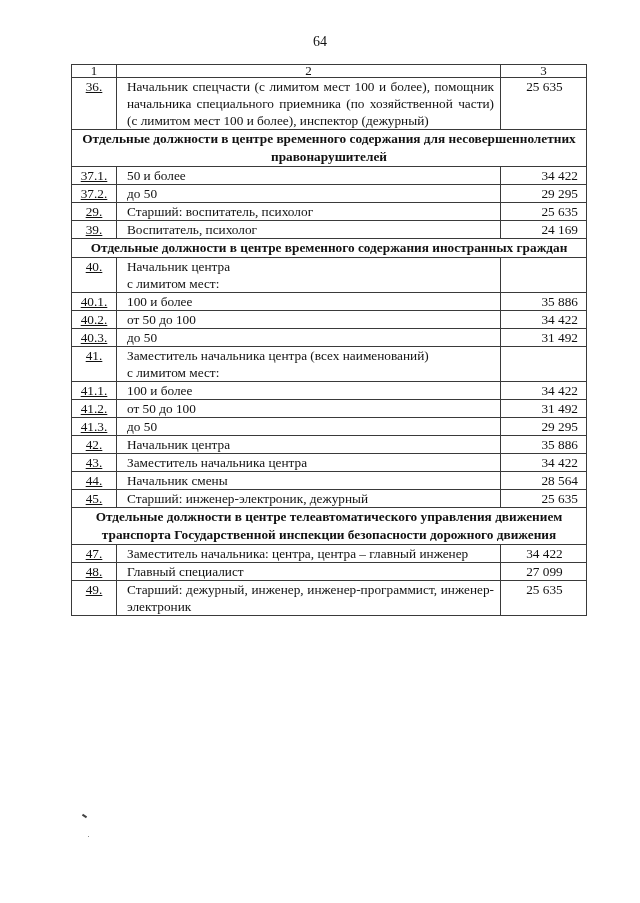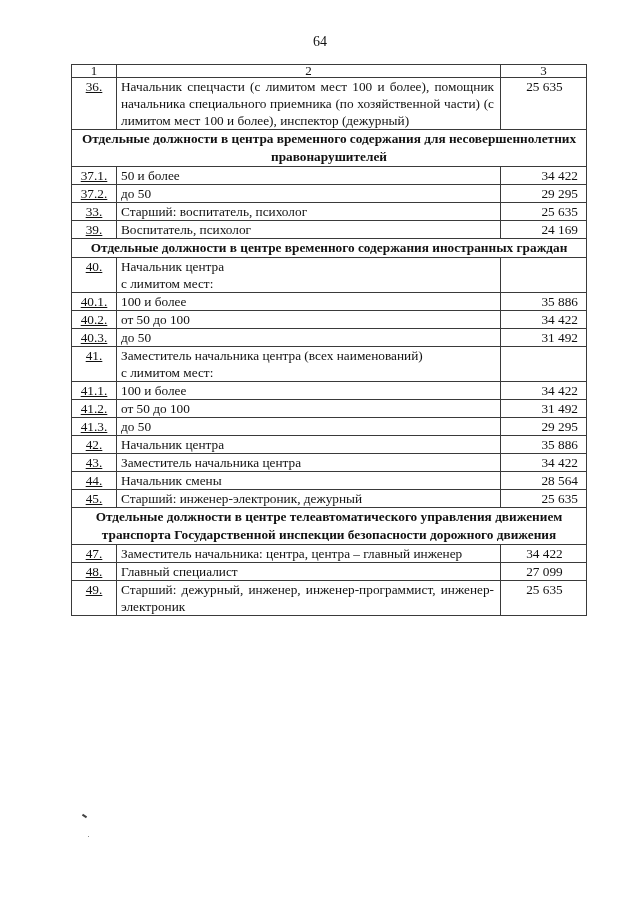--- a/index.html
+++ b/index.html
@@ -49,21 +49,21 @@
       padding-bottom: 0;
     }
     .salary-table td.num {
       text-align: center;
       padding: 0 2px;
       text-decoration: underline;
     }
     .salary-table td.name {
       text-align: justify;
       text-align-last: left;
-      padding-left: 4px;
+      padding-left: 10px;
       padding-right: 6px;
     }
     .salary-table td.name.nojust {
       text-align: left;
     }
     .salary-table td.val {
       text-align: right;
       padding-right: 8px;
     }
     .salary-table td.val.top {
@@ -113,38 +113,38 @@
       <td>3</td>
     </tr>
   <tr>
         <td class="num">36.</td>
         <td class="name">
           <span class="line-block">Начальник спецчасти (с лимитом мест 100 и более), помощник начальника специального приемника (по хозяйственной части) (с лимитом мест 100 и более), инспектор (дежурный)</span>
         </td>
         <td class="val top">25 635</td>
       </tr>
       <tr class="section">
-        <td colspan="3">Отдельные должности в центра временного содержания для несовершеннолетних правонарушителей</td>
+        <td colspan="3">Отдельные должности в центре временного содержания для несовершеннолетних правонарушителей</td>
       </tr>
       <tr>
         <td class="num">37.1.</td>
         <td class="name">
           <span class="line-block">50 и более</span>
         </td>
         <td class="val">34 422</td>
       </tr>
       <tr>
         <td class="num">37.2.</td>
         <td class="name">
           <span class="line-block">до 50</span>
         </td>
         <td class="val">29 295</td>
       </tr>
       <tr>
-        <td class="num">33.</td>
+        <td class="num">29.</td>
         <td class="name">
           <span class="line-block">Старший: воспитатель, психолог</span>
         </td>
         <td class="val">25 635</td>
       </tr>
       <tr>
         <td class="num">39.</td>
         <td class="name">
           <span class="line-block">Воспитатель, психолог</span>
         </td>

